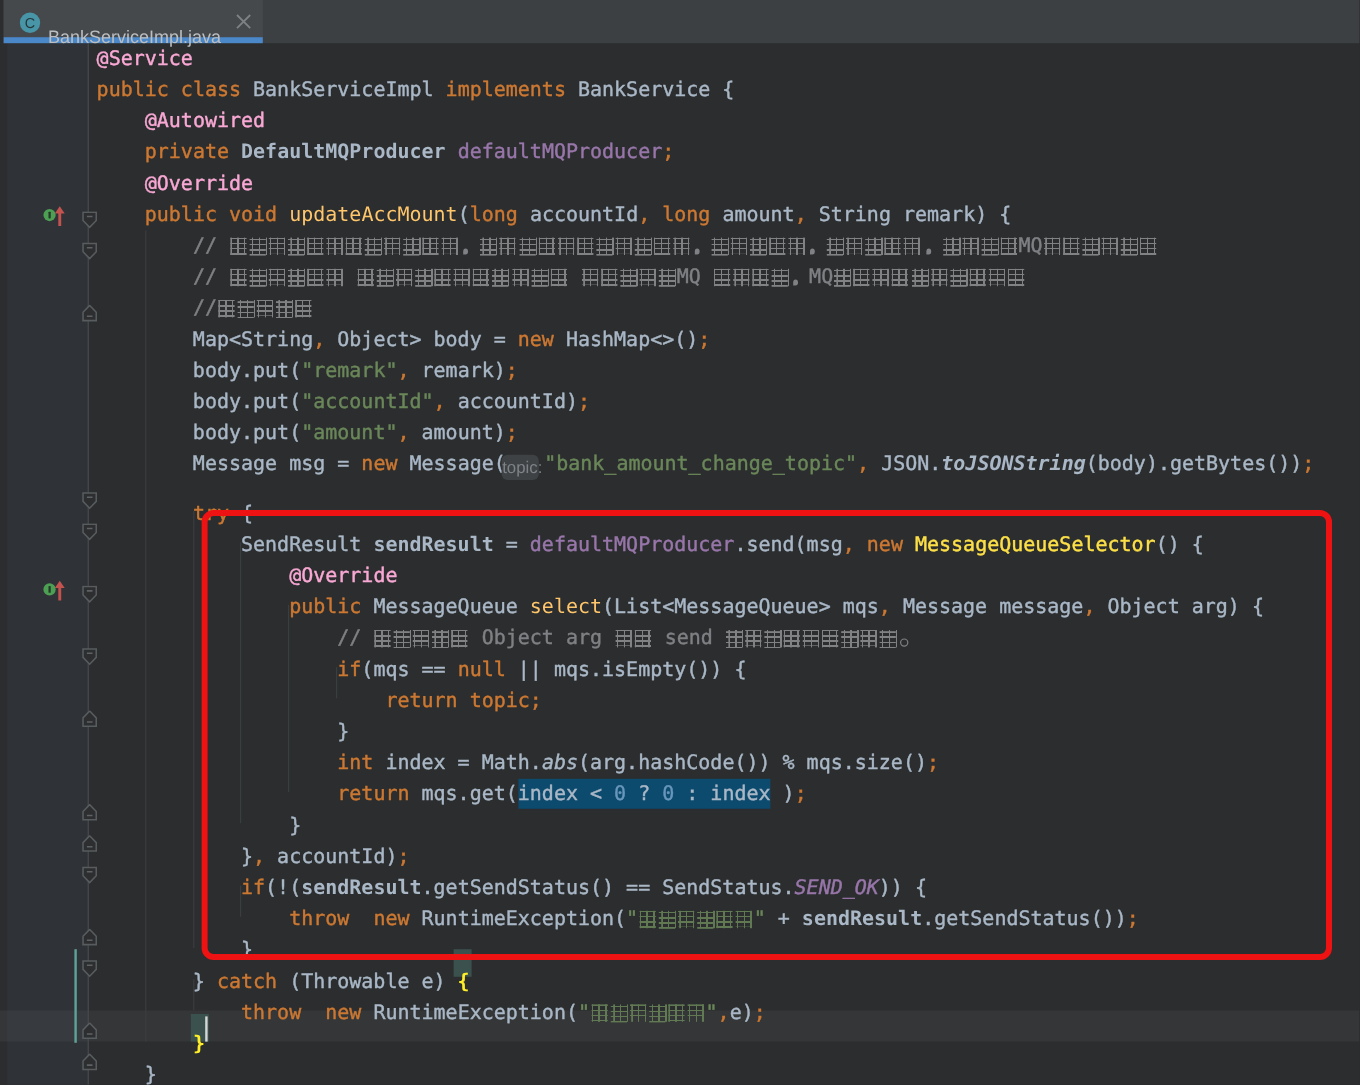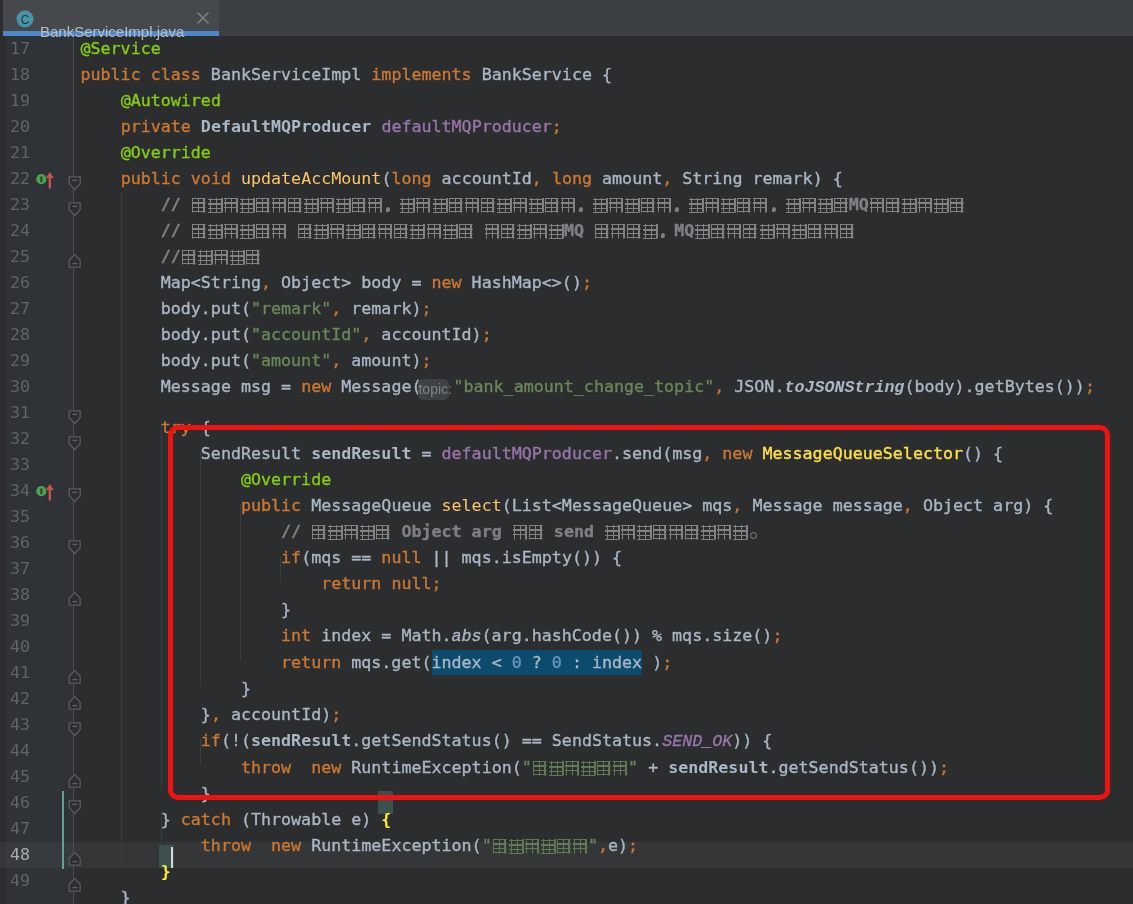--- a/index.html
+++ b/index.html
@@ -16,28 +16,28 @@
 #caretline { position:absolute; left:0px; top:842px; width:1133px; height:26px; background:rgba(255,255,255,0.045); }
 .ig { position:absolute; width:1px; background:#3b3e41; }
 #nums { position:absolute; left:10px; top:36px; font-size:16.66px; line-height:26px; color:#606468; white-space:pre; }
 #nums .cur { color:#a9acae; }
 #vcs { position:absolute; left:62px; top:791px; width:2px; height:78px; background:#5fa398; }
 .fm { position:absolute; }
 #code { position:absolute; left:80.5px; top:36px; font-size:16.66px; line-height:26px; color:#a9b7c6;
         white-space:pre; -webkit-text-stroke:0.35px currentColor; }
 #code b { font-weight:bold; -webkit-text-stroke:0; }
 .k { color:#cc7832; }
-.a { color:#84cc16; }
+.a { color:#f9a8d4; }
 .s { color:#6a8759; --hc:#6a8759; }
-.c { color:#7f8084;font-weight:bold; --hc:#8f9194; }
+.c { color:#7f8084; --hc:#8f9194; }
 .m { color:#ffc66b; font-weight:normal; -webkit-text-stroke:0; }
 .f { color:#9876aa; }
 .n { color:#6897bb; }
 .dm { color:#fde047; }
-.it { font-style:italic;font-family:Liberation Mono, monospace; }
+.it { font-style:italic; }
 .hl { background:#0c4a6e; padding:3px 0; }
 .brc { color:#ffef28; font-weight:bold; -webkit-text-stroke:0; }
 .brcbox { position:absolute; width:15px; height:23px; background:#3b514d; }
 .inlay { display:inline-block; width:31px; margin:0 4px 15px -3px; background:#3e4245; color:#7d8286;
          font-size:14px; line-height:21px; border-radius:5px; text-align:center; vertical-align:-2px;
          -webkit-text-stroke:0; font-family:"Liberation Sans",sans-serif; }
 .h { display:inline-block; width:16.05px; height:16px; vertical-align:-2.5px;
      background-image:repeating-linear-gradient(to bottom, var(--hc,#909296) 0 1.2px, transparent 1.2px 4.3px),
                       repeating-linear-gradient(to right, var(--hc,#909296) 0 1.1px, transparent 1.1px 5.7px);
      background-size:13.5px 14.5px, 13.5px 14.5px; background-repeat:no-repeat; background-position:1px 1px; opacity:0.85; }
@@ -56,53 +56,20 @@
   <div style="position:absolute;left:0;top:36px;width:6px;height:868px;background:#2b2d2e"></div>
   <div id="caretline"></div>
   <div class="ig" style="left:120.5px;top:192px;height:676px"></div>
 <div class="ig" style="left:160.5px;top:426px;height:364px"></div>
 <div class="ig" style="left:160.5px;top:816px;height:26px"></div>
 <div class="ig" style="left:200.4px;top:452px;height:234px"></div>
 <div class="ig" style="left:200.4px;top:738px;height:26px"></div>
 <div class="ig" style="left:240.4px;top:504px;height:156px"></div>
 <div class="ig" style="left:280.4px;top:556px;height:26px"></div>
   <div id="foldline"></div>
-  <pre id="nums">17
-18
-19
-20
-21
-22
-23
-24
-25
-26
-27
-28
-29
-30
-31
-32
-33
-34
-35
-36
-37
-38
-39
-40
-41
-42
-43
-44
-45
-46
-47
-<span class="cur">48</span>
-49</pre>
   <div id="vcs"></div>
   <svg class="fm" style="left:67.5px;top:175.5px" width="14" height="15">
       <path d="M1.2,0.8 h11 v7 l-5.5,5.7 l-5.5,-5.7 Z" fill="#2c2e30" stroke="#585c5e" stroke-width="1.3"></path>
       <line x1="4.4" y1="4.4" x2="9.1" y2="4.4" stroke="#5e6264" stroke-width="1.3"></line>
     </svg>
 <svg class="fm" style="left:67.5px;top:201.5px" width="14" height="15">
       <path d="M1.2,0.8 h11 v7 l-5.5,5.7 l-5.5,-5.7 Z" fill="#2c2e30" stroke="#585c5e" stroke-width="1.3"></path>
       <line x1="4.4" y1="4.4" x2="9.1" y2="4.4" stroke="#5e6264" stroke-width="1.3"></line>
     </svg>
 <svg class="fm" style="left:67.5px;top:253.5px" width="14" height="15">
@@ -182,21 +149,21 @@
         body.put(<span class="s">"remark"</span><span class="k">,</span> remark)<span class="k">;</span>
         body.put(<span class="s">"accountId"</span><span class="k">,</span> accountId)<span class="k">;</span>
         body.put(<span class="s">"amount"</span><span class="k">,</span> amount)<span class="k">;</span>
         Message msg = <span class="k">new</span> Message(<span class="inlay">topic:</span><span class="s">"bank_amount_change_topic"</span><span class="k">,</span> JSON.<b><span class="it">toJSONString</span></b>(body).getBytes())<span class="k">;</span>
         <span class="k">try</span> {
             SendResult <b>sendResult</b> = <span class="f">defaultMQProducer</span>.send(msg<span class="k">,</span> <span class="k">new</span> <span class="dm">MessageQueueSelector</span>() {
                 <span class="a">@Override</span>
                 <span class="k">public</span> MessageQueue <span class="m">select</span>(List&lt;MessageQueue&gt; mqs<span class="k">,</span> Message message<span class="k">,</span> Object arg) {
                     <span class="c">// <i class="h"></i><i class="h"></i><i class="h"></i><i class="h"></i><i class="h"></i> Object arg <i class="h"></i><i class="h"></i> send <i class="h"></i><i class="h"></i><i class="h"></i><i class="h"></i><i class="h"></i><i class="h"></i><i class="h"></i><i class="h"></i><i class="h"></i><i class="h hq"></i></span>
                     <span class="k">if</span>(mqs == <span class="k">null</span> || mqs.isEmpty()) {
-                        <span class="k">return</span> <span class="k">null;</span>
+                        <span class="k">return</span> <span class="k">topic;</span>
                     }
                     <span class="k">int</span> index = Math.<span class="it">abs</span>(arg.hashCode()) % mqs.size()<span class="k">;</span>
                     <span class="k">return</span> mqs.get(<span class="hl">index &lt; <span class="n">0</span> ? <span class="n">0</span> : index</span> )<span class="k">;</span>
                 }
             }<span class="k">,</span> accountId)<span class="k">;</span>
             <span class="k">if</span>(!(<b>sendResult</b>.getSendStatus() == SendStatus.<span class="f"><span class="it">SEND_OK</span></span>)) {
                 <span class="k">throw</span>  <span class="k">new</span> RuntimeException(<span class="s">"<i class="h"></i><i class="h"></i><i class="h"></i><i class="h"></i><i class="h"></i><i class="h"></i>"</span> + <b>sendResult</b>.getSendStatus())<span class="k">;</span>
             }
         } <span class="k">catch</span> (Throwable e) <span class="brc">{</span>
             <span class="k">throw</span>  <span class="k">new</span> RuntimeException(<span class="s">"<i class="h"></i><i class="h"></i><i class="h"></i><i class="h"></i><i class="h"></i><i class="h"></i>"</span><span class="k">,</span>e)<span class="k">;</span>

